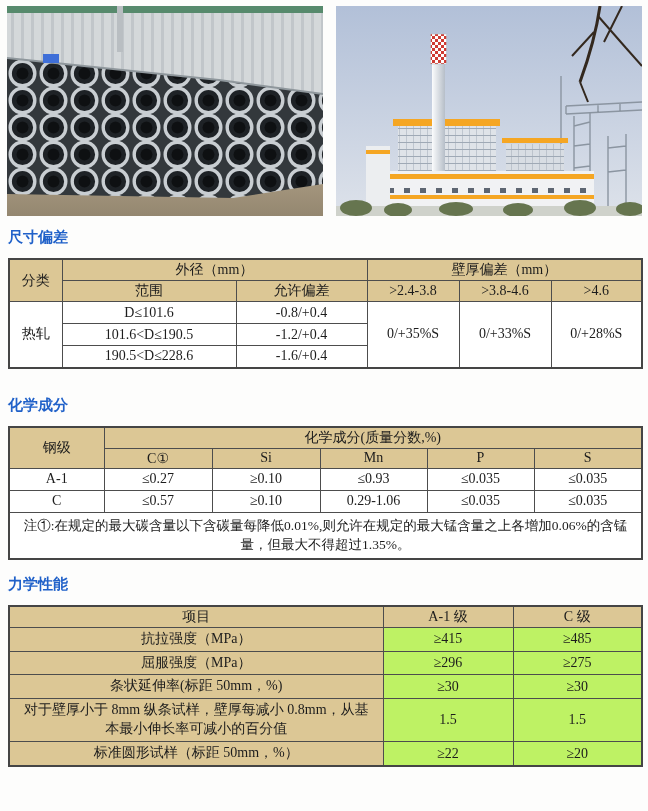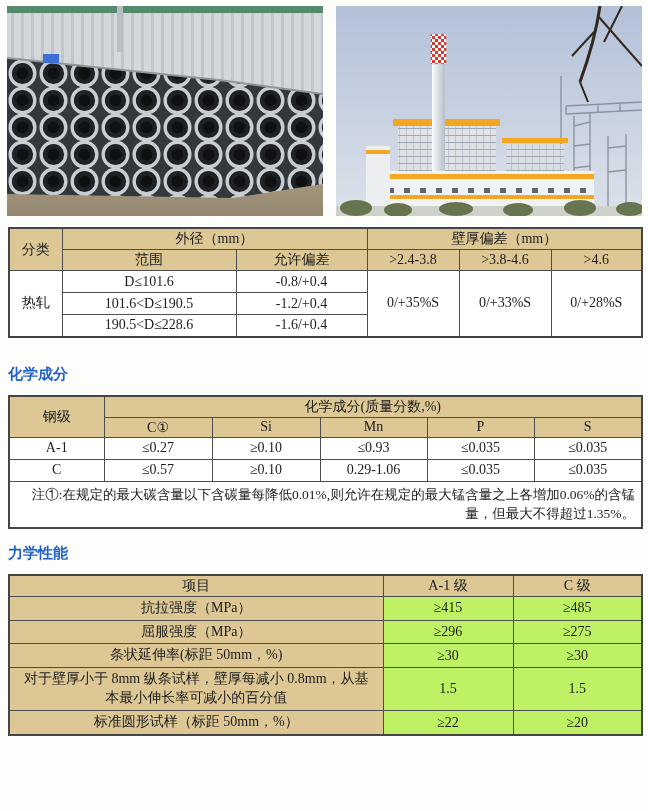--- a/index.html
+++ b/index.html
@@ -37,21 +37,21 @@
     padding:1px 3px;font-weight:normal;
     overflow:hidden;
   }
   .tbl .hdr{background:#dcc795;}
   .tbl .body-cell{background:#fff;}
   .t1 .row-h{height:20px;}
   .t1 .row-b{height:22px;}
   .t2 .row-h{height:20px;}
   .t2 .row-b{height:22px;}
   .t2 td.note-cell{
-    text-align:right;padding:3px 6px;line-height:1.45;
+    text-align:center;padding:3px 6px;line-height:1.45;
     font-size:13.5px;background:#fff;
   }
   .t3{font-size:13.5px;}
   .t3 .row-b{height:21px;}
   .t3 td.item-cell{background:#dcc795;line-height:1.35;padding:2px 12px;}
   .t3 td.val-cell{background:#bef264;}
 </style>
 </head>
 <body>
 
@@ -147,20 +147,21 @@
         <ellipse cx="62" cy="204" rx="14" ry="7"></ellipse>
         <ellipse cx="120" cy="203" rx="17" ry="7"></ellipse>
         <ellipse cx="182" cy="204" rx="15" ry="7"></ellipse>
         <ellipse cx="244" cy="202" rx="16" ry="8"></ellipse>
         <ellipse cx="294" cy="203" rx="14" ry="7"></ellipse>
       </g>
     </svg>
   </div>
 
 
+  <h2 class="sec">尺寸偏差</h2>
 
   <table class="tbl t1">
     <colgroup>
       <col style="width:53px">
         <col style="width:174px">
         <col style="width:131px">
       <col style="width:92px">
         <col style="width:92px">
         <col style="width:91px">
     </colgroup>

